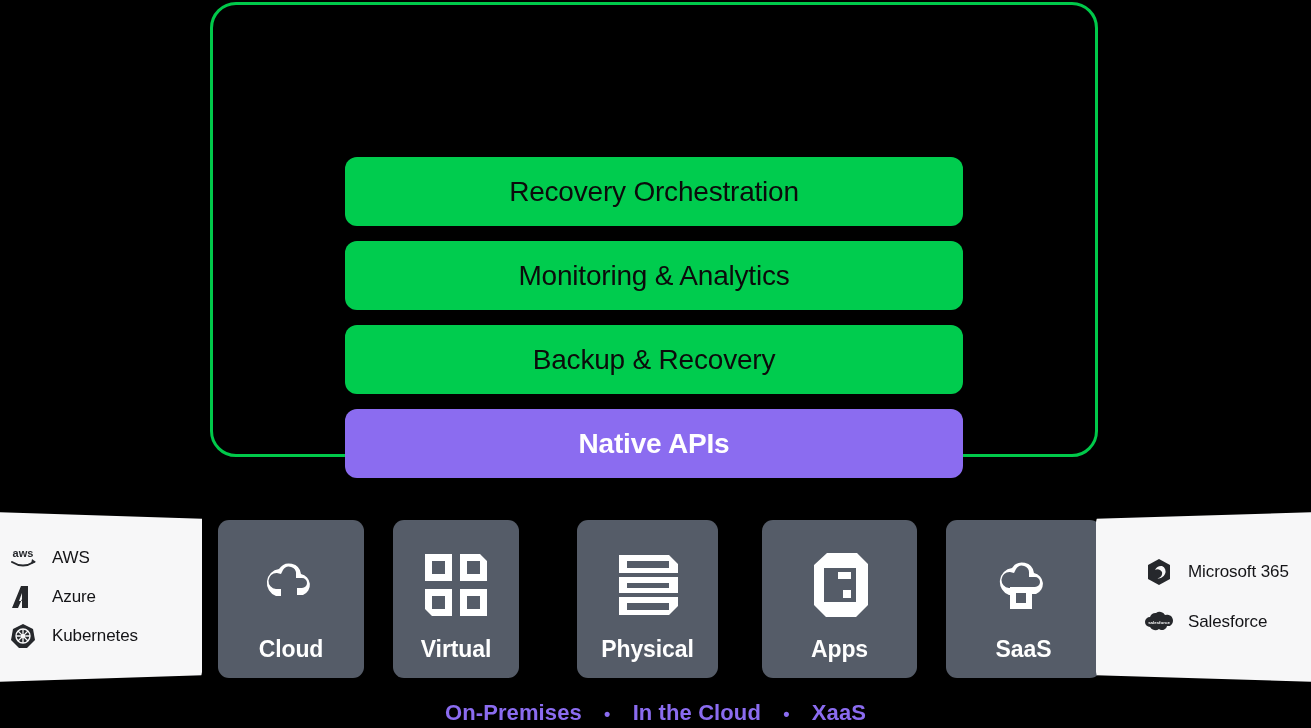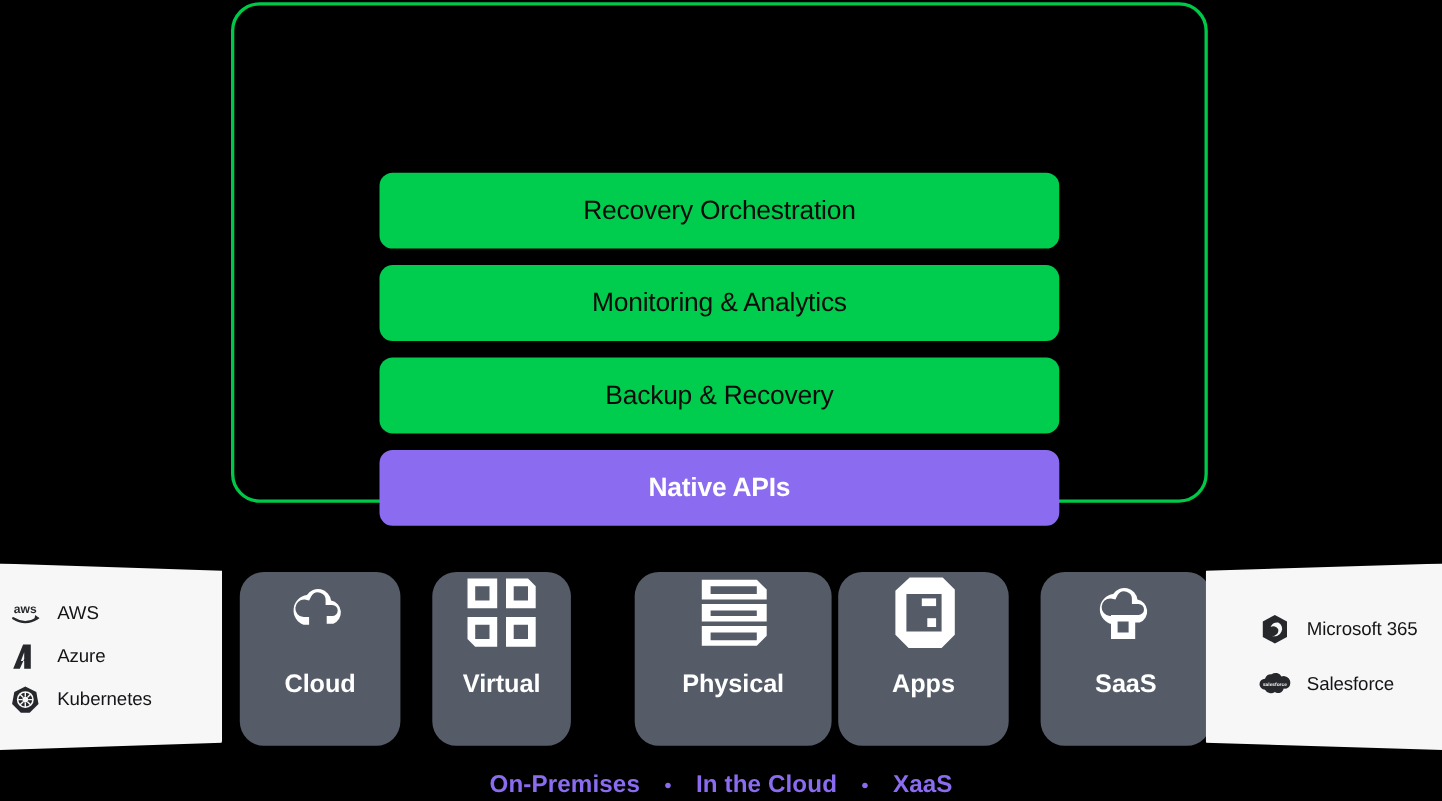--- a/index.html
+++ b/index.html
@@ -48,21 +48,21 @@
   }
   .cap-bar.green {
     background: #00cc4e;
     color: #0b0b0b;
   }
   .cap-bar.purple {
     background: #8b6cf0;
     color: #ffffff;
   }
   .cap-label {
-    font-size: 24px;
+    font-size: 28px;
     font-weight: 400;
     letter-spacing: -0.2px;
     line-height: 1;
   }
   .cap-bar.purple .cap-label {
     font-weight: 700;
   }
 
   
   #workload-row {
@@ -72,44 +72,45 @@
     width: 1311px;
     height: 158px;
     z-index: 2;
   }
   .workload-card {
     position: absolute;
     top: 0;
     width: 156px;
     height: 158px;
     background: #555c68;
-    border-radius: 22px;
+    border-radius: 11px;
     display: flex;
     flex-direction: column;
     align-items: center;
     justify-content: flex-start;
     box-sizing: border-box;
+    padding-top: 28px;
   }
   .workload-card .wl-icon {
     width: 74px;
     height: 74px;
     display: flex;
     align-items: center;
     justify-content: center;
   }
   .workload-card .wl-label {
     margin-top: 14px;
     color: #ffffff;
     font-size: 23px;
     font-weight: 700;
     letter-spacing: -0.1px;
   }
   #card-0 { left: 218px; width: 146px; }
   #card-1 { left: 393px; width: 126px; }
-  #card-2 { left: 577px; width: 179px; }
+  #card-2 { left: 577px; width: 141px; }
   #card-3 { left: 762px; width: 155px; }
   #card-4 { left: 946px; width: 155px; }
 
   
   .side-panel {
     position: absolute;
     top: 512px;
     height: 170px;
     background: #f7f7f8;
     z-index: 4;

